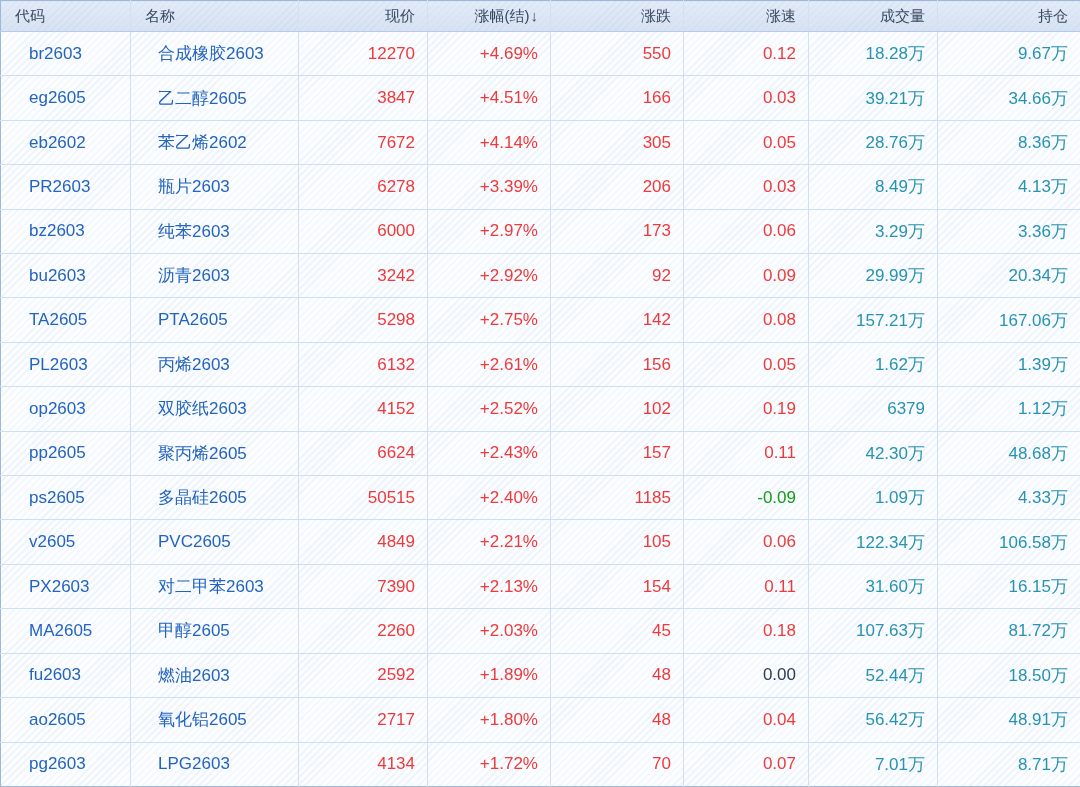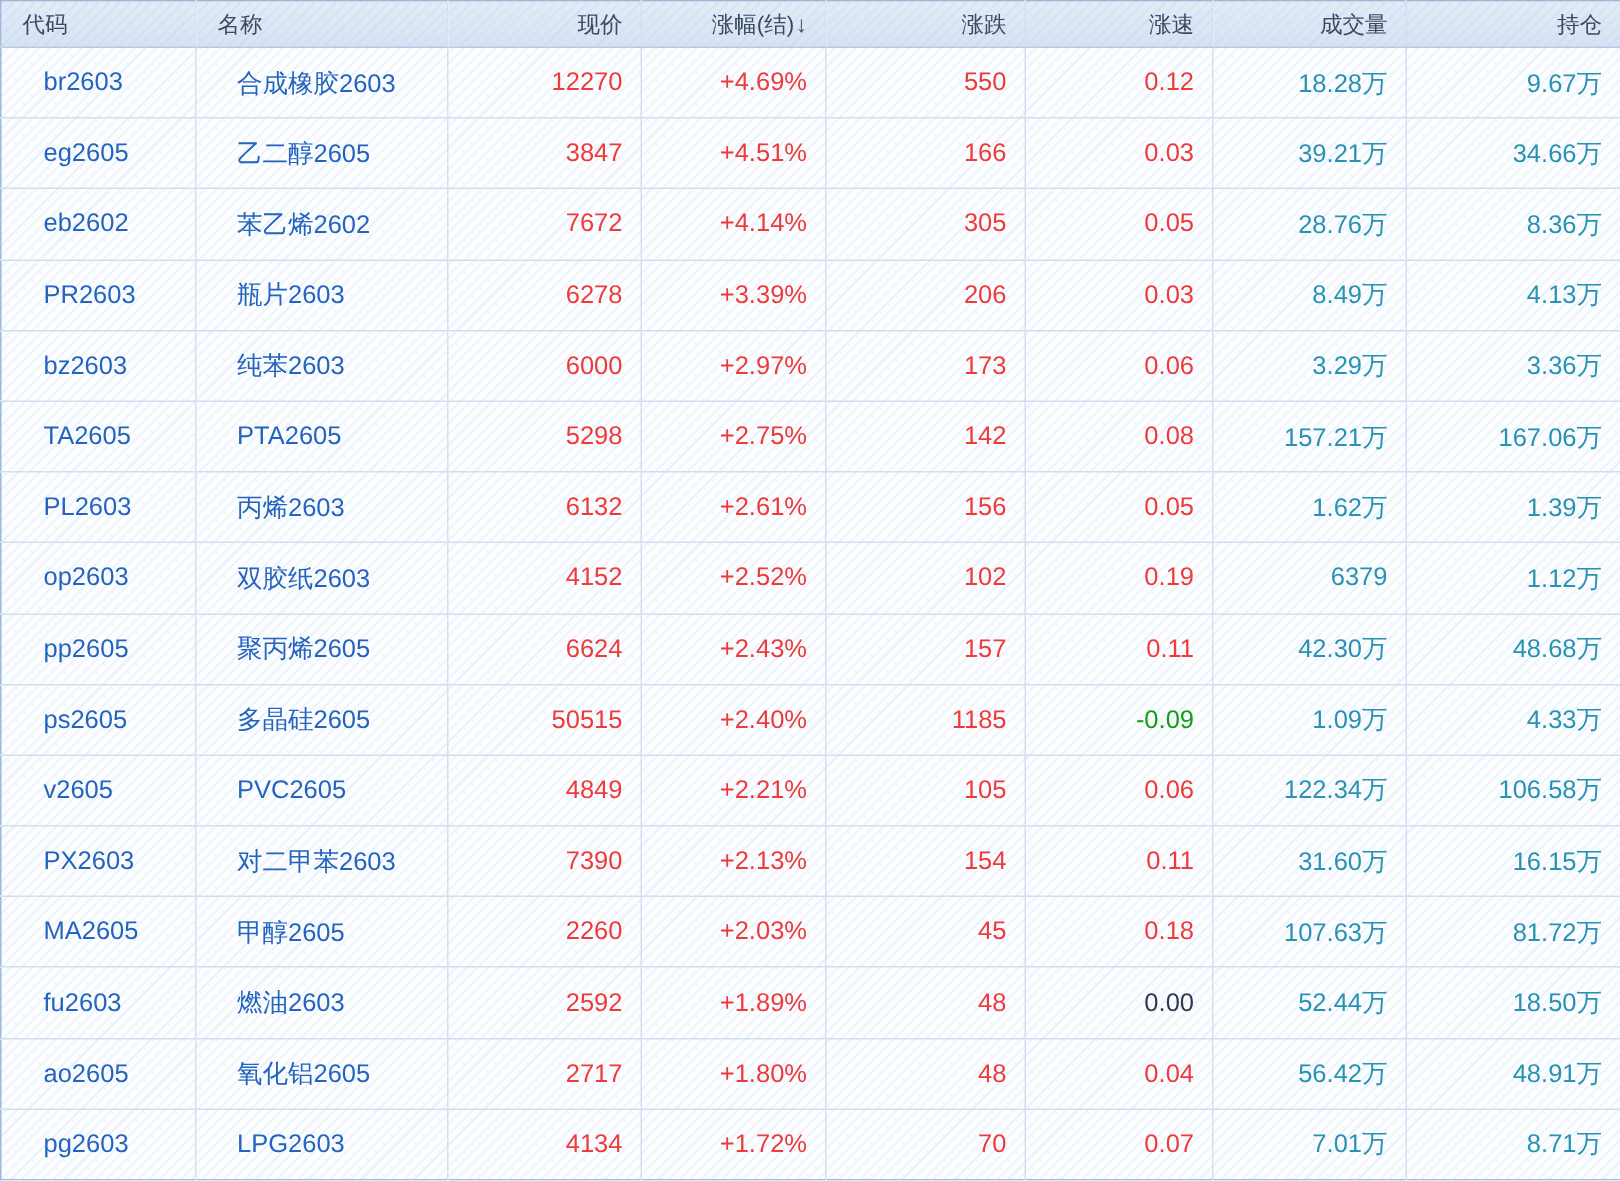--- a/index.html
+++ b/index.html
@@ -128,20 +128,30 @@
     <td class="al c-code">bz2603</td>
     <td class="al c-name">纯苯2603</td>
     <td class="pos">6000</td>
     <td class="pos">+2.97%</td>
     <td class="pos">173</td>
     <td class="pos">0.06</td>
     <td class="vol">3.29万</td>
     <td class="vol">3.36万</td>
   </tr>
         <tr>
+    <td class="al c-code">bu2603</td>
+    <td class="al c-name">沥青2603</td>
+    <td class="pos">3242</td>
+    <td class="pos">+2.92%</td>
+    <td class="pos">92</td>
+    <td class="pos">0.09</td>
+    <td class="vol">29.99万</td>
+    <td class="vol">20.34万</td>
+  </tr>
+        <tr>
     <td class="al c-code">TA2605</td>
     <td class="al c-name">PTA2605</td>
     <td class="pos">5298</td>
     <td class="pos">+2.75%</td>
     <td class="pos">142</td>
     <td class="pos">0.08</td>
     <td class="vol">157.21万</td>
     <td class="vol">167.06万</td>
   </tr>
         <tr>

